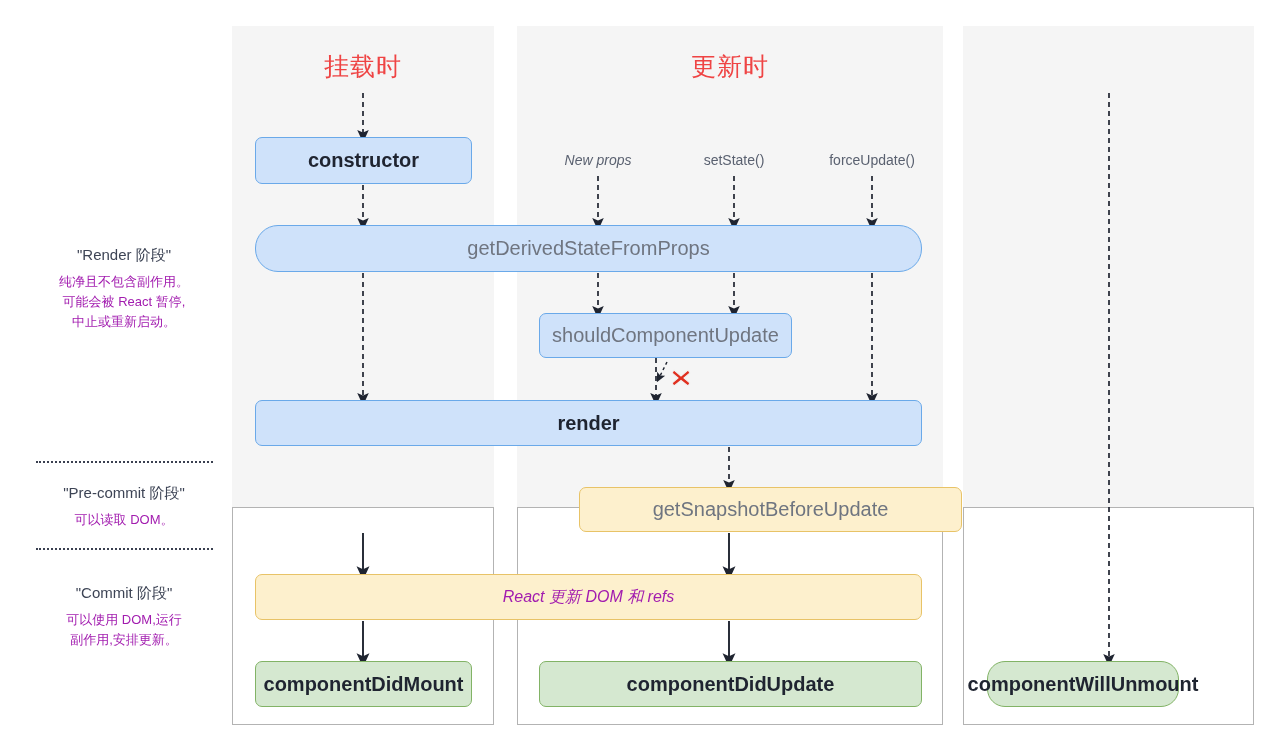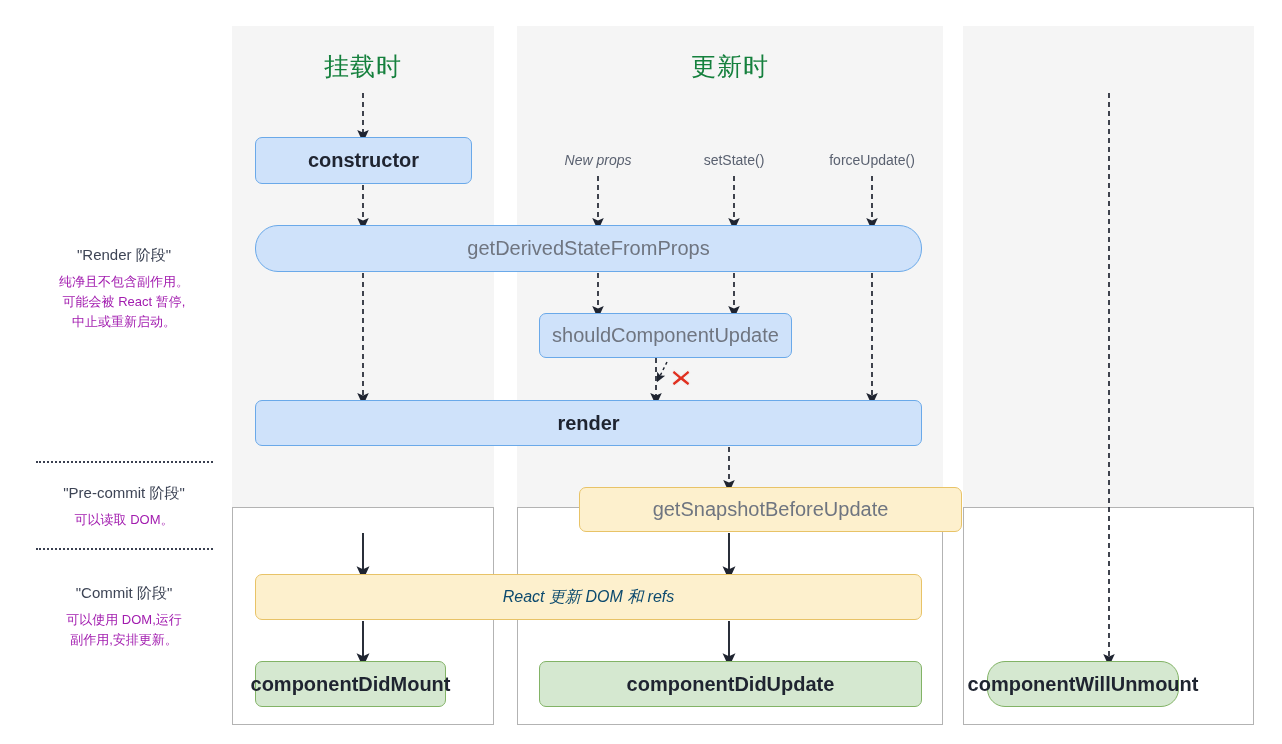--- a/index.html
+++ b/index.html
@@ -23,21 +23,21 @@
   .col-band{
     position:absolute;
     background:#f5f5f5;
     border-bottom:1px solid #b3b3b3;
     box-sizing:border-box;
   }
   .col-title{
     position:absolute;
     text-align:center;
     font-size:25px;
-    color:#15803d;
+    color:#ef4444;
     letter-spacing:1px;
     white-space:nowrap;
   }
 
   
   .phase{
     position:absolute;
     width:210px;left:19px;
     text-align:center;
     color:#40475a;
@@ -76,21 +76,21 @@
   .node.yellow{
     background:#fdf0cd;
     border:1.6px solid #e8c367;
   }
   .node.green{
     background:#d5e8d0;
     border:1.6px solid #82b366;
   }
   .node.bold  { font-weight:bold; color:#1f2430; }
   .node.muted { font-weight:normal; color:#6f7580; }
-  .node.italic{ font-style:italic; color:#0c4a6e; font-size:16px;}
+  .node.italic{ font-style:italic; color:#a21caf; font-size:16px;}
 
   
   .trigger{
     position:absolute;
     text-align:center;
     font-size:14px;
     color:#5a6170;
     white-space:nowrap;
   }
   .trigger.ital{font-style:italic;color:#5a6170;}
@@ -205,19 +205,19 @@
   <div class="node blue muted" style="left:255px;top:225px;width:667px;height:47px;border-radius:23px;">getDerivedStateFromProps</div>
 
   <div class="node blue muted" style="left:539px;top:313px;width:253px;height:45px;">shouldComponentUpdate</div>
 
   <div class="node blue bold" style="left:255px;top:400px;width:667px;height:46px;">render</div>
 
   <div class="node yellow muted" style="left:539px;top:487px;width:383px;height:45px;margin-left:40px;">getSnapshotBeforeUpdate</div>
 
   <div class="node yellow italic" style="left:255px;top:574px;width:667px;height:46px;">React 更新 DOM 和 refs</div>
 
-  <div class="node green bold" style="left:255px;top:661px;width:191px;height:46px;">componentDidMount</div>
+  <div class="node green bold" style="left:255px;top:661px;width:217px;height:46px;">componentDidMount</div>
 
   <div class="node green bold" style="left:539px;top:661px;width:383px;height:46px;">componentDidUpdate</div>
 
   <div class="node green bold" style="left:987px;top:661px;width:192px;height:46px;border-radius:18px;">componentWillUnmount</div>
 
 </div>
 
 </body></html>

